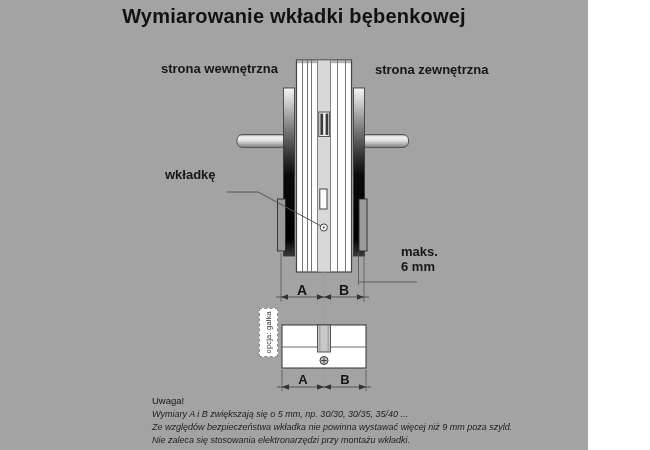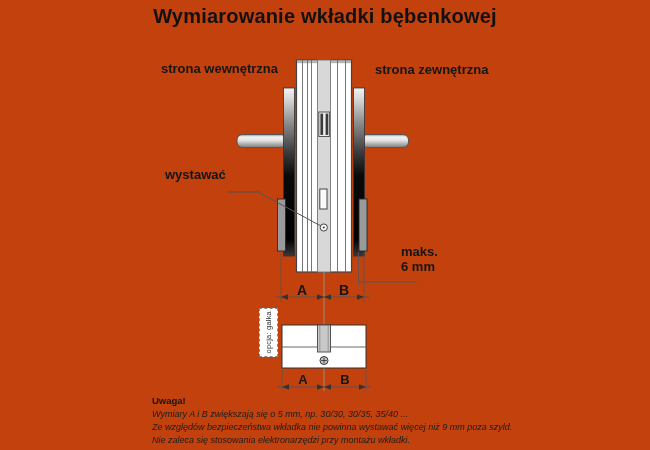--- a/index.html
+++ b/index.html
@@ -1,17 +1,17 @@
 <!DOCTYPE html>
 <html><head>
 <meta charset="utf-8">
 <style>
   html,body{margin:0;padding:0;background:#fff;}
   .stage{
-    position:relative;width:650px;height:450px;background:#c2410c;overflow:hidden;
+    position:relative;width:588px;height:450px;background:#a3a3a3;overflow:hidden;
     font-family:"Liberation Sans",sans-serif;color:#111;
   }
   .abs{position:absolute;}
   .title{
     left:0;right:0;top:5px;text-align:center;
     font-size:20px;font-weight:bold;letter-spacing:.2px;color:#111;
   }
   .side-label{font-size:13px;font-weight:bold;white-space:nowrap;color:#161616;}
   .lbl-inner{left:120px;top:61px;width:158px;text-align:right;}
   .lbl-outer{left:375px;top:62px;text-align:left;}
@@ -27,21 +27,21 @@
   .knob-box{
     left:259px;top:308px;width:19px;height:49px;box-sizing:border-box;
     border:1px dashed #888;background:#fff;
     display:flex;align-items:center;justify-content:center;
   }
   .knob-box span{
     writing-mode:vertical-rl;transform:rotate(180deg);
     font-size:7.5px;color:#333;white-space:nowrap;letter-spacing:.2px;
   }
   .note{left:152px;top:395px;width:420px;}
-  .note-heading{font-size:9.5px;font-weight:bold;margin-bottom:2px;color:#161616;}
+  .note-heading{font-size:9.5px;font-weight:normal;margin-bottom:2px;color:#161616;}
   .note-line{font-size:9px;line-height:12.8px;white-space:nowrap;color:#1c1c1c;font-style:italic;}
   svg{position:absolute;left:0;top:0;}
 </style>
 </head>
 <body>
 
 <div class="stage">
 
   <svg width="650" height="450" viewBox="0 0 650 450">
     <defs>
@@ -132,21 +132,21 @@
       <path d="M366,387 L359,384.3 L359,389.7 Z" fill="#333" stroke="none"></path>
     </g>
   </svg>
 
   <div class="abs title">Wymiarowanie wkładki bębenkowej</div>
 
   <div class="abs side-label lbl-inner">strona wewnętrzna</div>
   <div class="abs side-label lbl-outer">strona zewnętrzna</div>
 
   <div class="abs screw-label">
-    <div>wystawać</div>
+    <div>wkładkę</div>
   </div>
 
   <div class="abs max-label">
     <div>maks.</div>
     <div>6 mm</div>
   </div>
 
   <div class="abs dim dim-main dim-a-main">A</div>
   <div class="abs dim dim-main dim-b-main">B</div>
 

